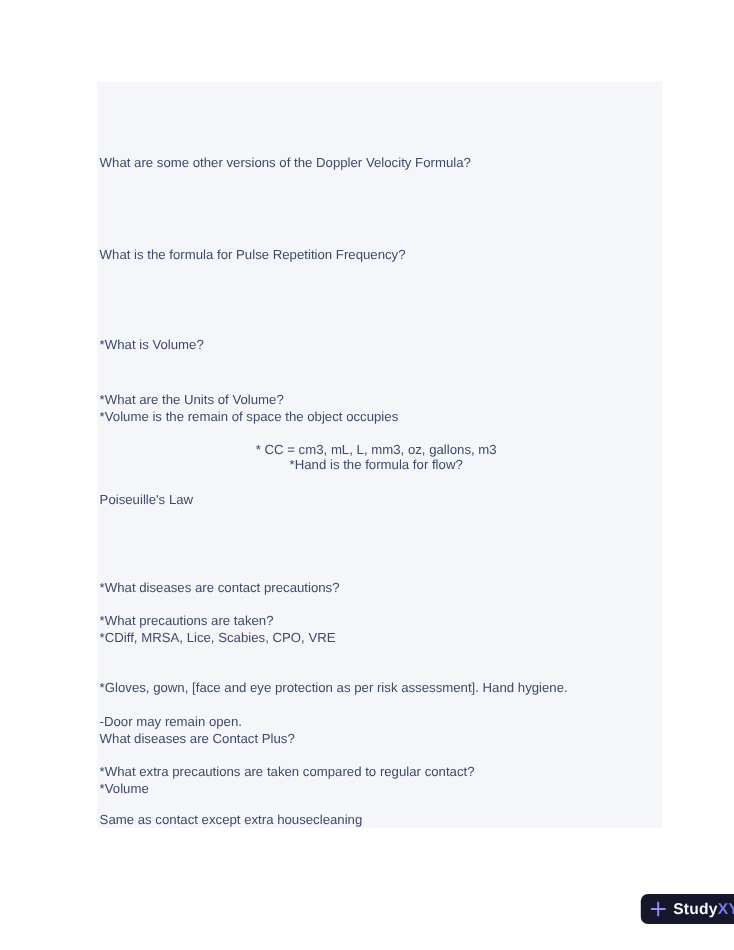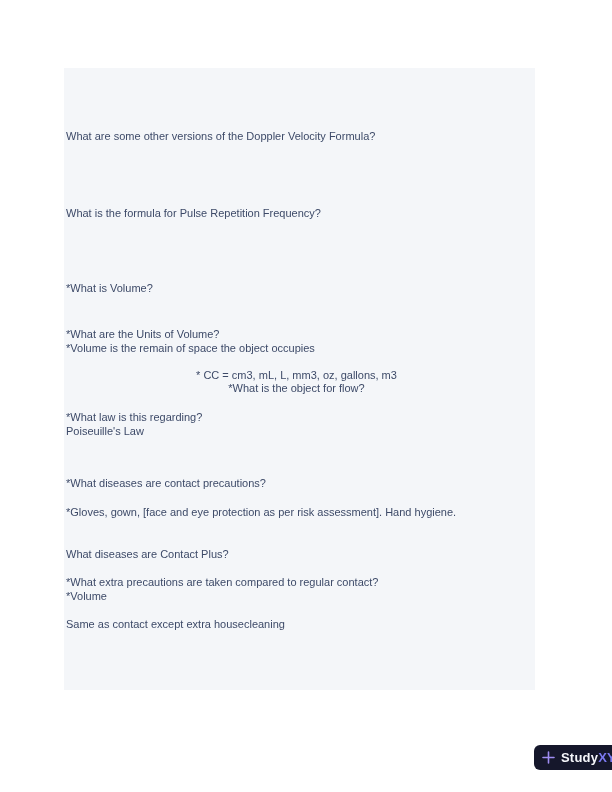--- a/index.html
+++ b/index.html
@@ -6,38 +6,38 @@
   html, body {
     width: 612px;
     height: 792px;
     background: var(--page-bg, #ffffff);
     font-family: "Liberation Sans", sans-serif;
     position: relative;
     overflow: hidden;
   }
   .content-panel {
     position: absolute;
-    left: 64px;
+    left: 81px;
     top: 68px;
     width: 471px;
     height: 622px;
     background: var(--sheet-bg, #f4f6f9);
     padding: 62px 8px 0 2px;
     overflow: hidden;
   }
   .para {
     margin-top: 14px;
   }
   .para:nth-child(1)  { margin-top: 0; }
   .para:nth-child(2)  { margin-top: 63px; }
   .para:nth-child(3)  { margin-top: 62px; }
   .para:nth-child(4)  { margin-top: 32px; }
   .para:nth-child(5)  { margin-top: 13px; text-align: center; }
   .para:nth-child(6)  { margin-top: 15px; }
-  .para:nth-child(7)  { margin-top: 39px; }
+  .para:nth-child(7)  { margin-top: 59px; }
   .para:nth-child(8)  { margin-top: 15px; }
   .para:nth-child(9)  { margin-top: 28px; }
   .para:nth-child(10) { margin-top: 15px; }
   .para:nth-child(11) { margin-top: 14px; }
   .para:nth-child(12) { margin-top: 13px; }
   .text-line {
     font-size: 11px;
     line-height: 13.7px;
     color: var(--text-color, #3d4a68);
     white-space: nowrap;
@@ -84,33 +84,37 @@
       </div>
       <div class="para">
         <div class="text-line">*What is Volume?</div>
       </div>
       <div class="para">
         <div class="text-line">*What are the Units of Volume?</div>
         <div class="text-line">*Volume is the remain of space the object occupies</div>
       </div>
       <div class="para">
         <div class="text-line">* CC = cm3, mL, L, mm3, oz, gallons, m3</div>
-        <div class="text-line">*What is the object for flow?</div>
+        <div class="text-line">*Hand is the formula for flow?</div>
       </div>
       <div class="para">
-        <div class="text-line">*What law is this regarding?</div>
         <div class="text-line">Poiseuille's Law</div>
       </div>
       <div class="para">
         <div class="text-line">*What diseases are contact precautions?</div>
       </div>
       <div class="para">
+        <div class="text-line">*What precautions are taken?</div>
+        <div class="text-line">*CDiff, MRSA, Lice, Scabies, CPO, VRE</div>
+      </div>
+      <div class="para">
         <div class="text-line">*Gloves, gown, [face and eye protection as per risk assessment]. Hand hygiene.</div>
       </div>
       <div class="para">
+        <div class="text-line">-Door may remain open.</div>
         <div class="text-line">What diseases are Contact Plus?</div>
       </div>
       <div class="para">
         <div class="text-line">*What extra precautions are taken compared to regular contact?</div>
         <div class="text-line">*Volume</div>
       </div>
       <div class="para">
         <div class="text-line">Same as contact except extra housecleaning</div>
       </div>
     </div>

